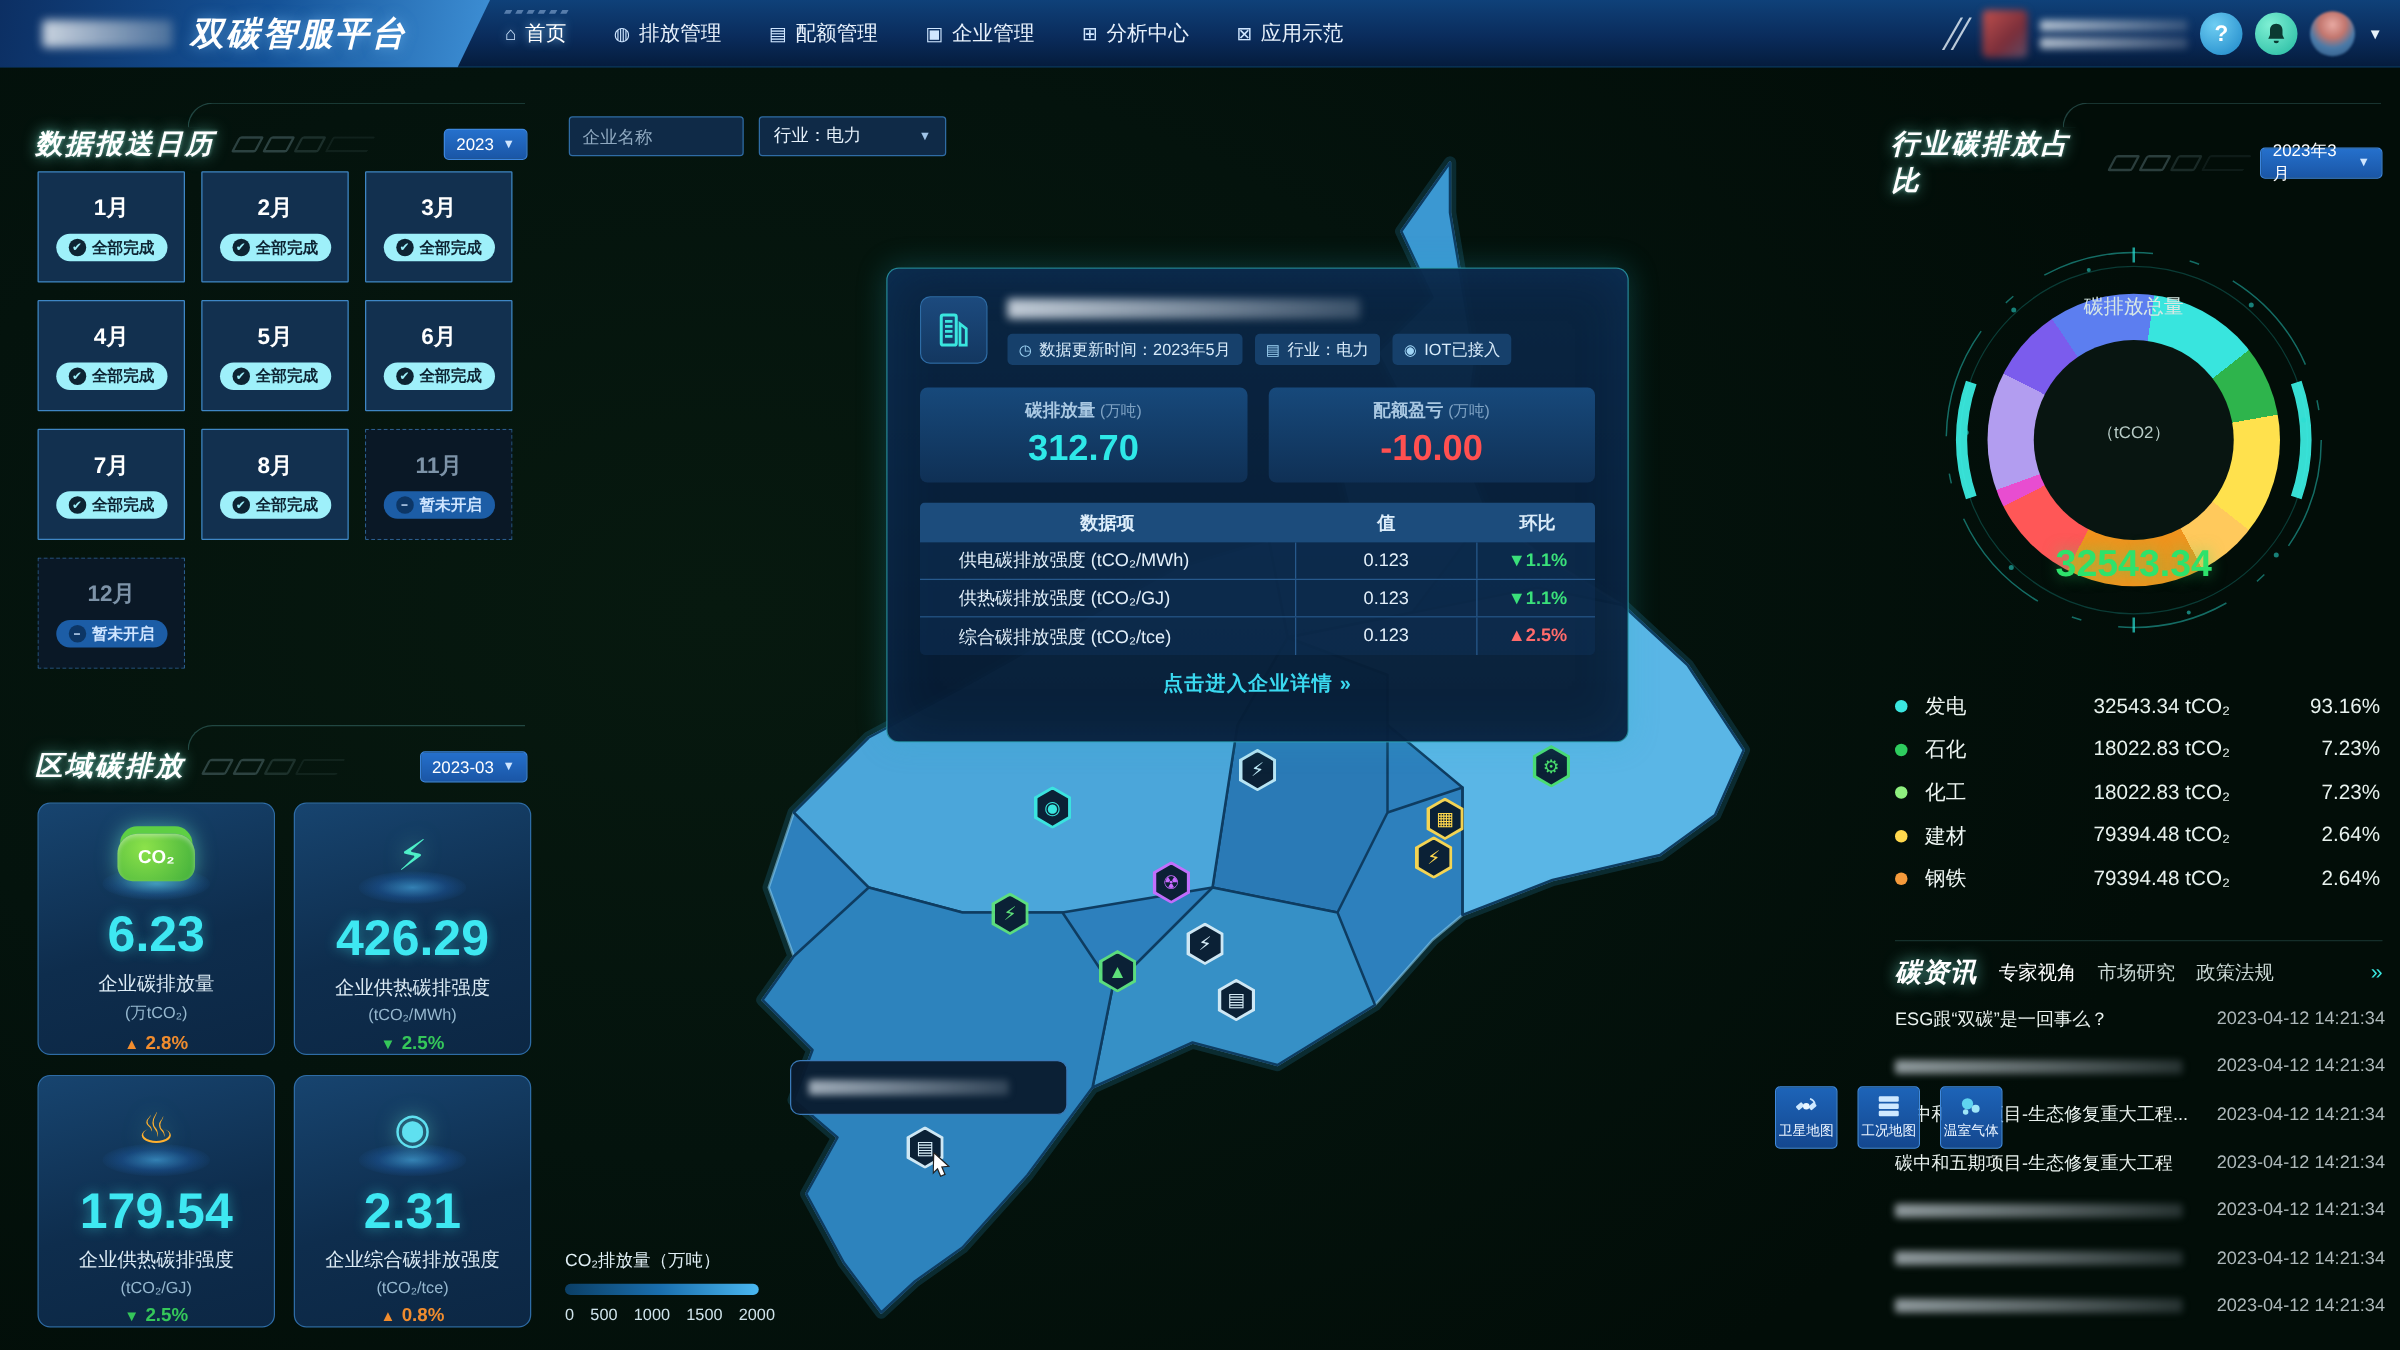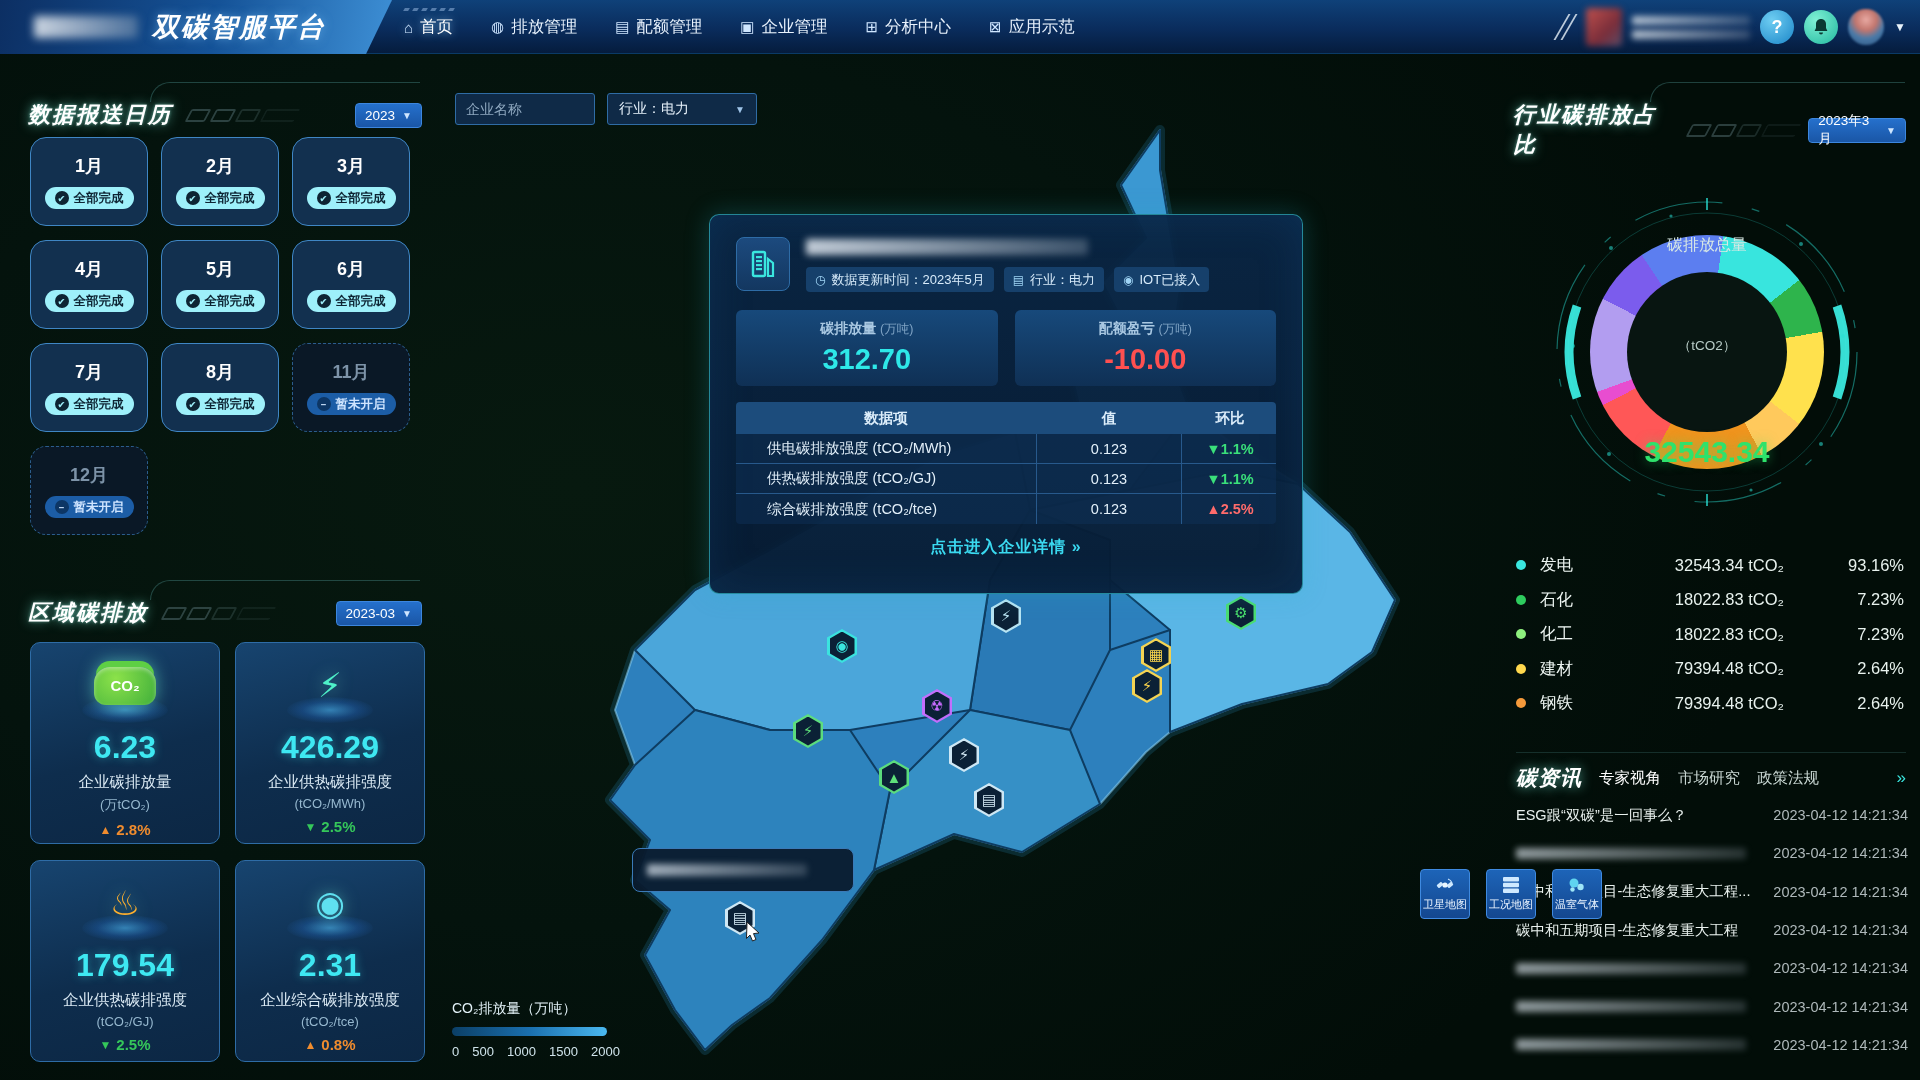--- a/index.html
+++ b/index.html
@@ -46,21 +46,21 @@
   .deco{display:flex;gap:5px;margin-left:6px;}
   .deco i{width:20px;height:13px;border:2px solid rgba(140,175,185,.3);transform:skewX(-28deg);border-radius:2px;}
   .deco i:nth-child(3){opacity:.6}.deco i:nth-child(4){opacity:.3;width:34px;border-right:none;}
   .arcline{position:absolute;height:20px;border-top:1px solid rgba(110,200,200,.28);border-left:1px solid rgba(110,200,200,.28);border-top-left-radius:34px;}
   .drop{height:25px;background:linear-gradient(180deg,#2570cc,#1a56a6);border:1px solid #3c86de;border-radius:4px;
         color:#fff;font-size:13.5px;display:flex;align-items:center;justify-content:center;gap:7px;cursor:pointer;padding:0 9px;}
   .drop .chev{font-size:10px;color:#cfe6ff;}
 
   
   .cal-grid{position:absolute;left:30px;top:137px;width:392px;display:grid;grid-template-columns:repeat(3,118px);gap:14px 13px;}
-  .mcard{height:89px;border-radius:16px;display:flex;flex-direction:column;align-items:center;justify-content:center;gap:9px;cursor:pointer;}
+  .mcard{height:89px;border-radius:1px;display:flex;flex-direction:column;align-items:center;justify-content:center;gap:9px;cursor:pointer;}
   .mcard.done{background:linear-gradient(180deg,#143underline 0,#123253 0,#0f2b49 100%);background:#12304f;border:1px solid #3f86c4;}
   .mcard.overdue{background:#4a0d0d;border:1px solid #8f2222;}
   .mcard.active{background:linear-gradient(180deg,#0d3322,#0a2719);border:1px solid #3ddc8e;box-shadow:0 0 12px rgba(60,220,140,.35);}
   .mcard.pending{background:#0a1826;border:1px dashed #2b5d8c;}
   .mlabel{font-size:18px;font-weight:bold;color:#fff;}
   .pending .mlabel{color:#7d93a8;}
   .mbadge{display:inline-flex;align-items:center;gap:5px;padding:2.5px 10px;border-radius:999px;font-size:12.5px;font-weight:bold;}
   .bico{width:14px;height:14px;border-radius:50%;display:flex;align-items:center;justify-content:center;font-size:9.5px;font-style:normal;}
   .done .mbadge{background:#9ef0fa;color:#0d2433;} .done .bico{background:#0d2433;color:#9ef0fa;}
   .overdue .mbadge{background:#ff7364;color:#38100a;} .overdue .bico{background:#38100a;color:#ff7364;}
@@ -71,21 +71,21 @@
   .reg-grid{position:absolute;left:30px;top:642px;display:grid;grid-template-columns:190px 190px;gap:16px 15px;}
   .rcard{height:202px;border-radius:10px;background:linear-gradient(165deg,#17446f 0%,#0e2d4d 55%,#0c2744 100%);
          border:1px solid #2e6ca6;display:flex;flex-direction:column;align-items:center;padding-top:14px;cursor:pointer;}
   .ricon-zone{position:relative;height:64px;width:100%;display:flex;justify-content:center;}
   .pedestal{position:absolute;bottom:-2px;left:50%;transform:translateX(-50%);width:86px;height:26px;border-radius:50%;
             background:radial-gradient(ellipse at center,rgba(80,190,255,.55) 0%,rgba(40,120,220,.25) 45%,rgba(0,0,0,0) 75%);}
   .ricon{position:relative;z-index:2;font-size:34px;line-height:56px;font-style:normal;filter:drop-shadow(0 0 8px rgba(120,255,220,.5));}
   .ricon.co2{font-size:15px;font-weight:bold;color:#fff;background:radial-gradient(circle at 35% 30%,#8ce24a,#3fae3b);
              border-radius:16px 16px 12px 12px;width:62px;height:38px;line-height:38px;text-align:center;margin-top:10px;
              box-shadow:0 -8px 0 -2px #5ecf44, inset 0 2px 4px rgba(255,255,255,.4);}
-  .rvalue{font-size:32px;font-weight:bold;color:#3ee8f2;margin-top:8px;text-shadow:0 0 10px rgba(62,232,242,.45);}
+  .rvalue{font-size:40px;font-weight:bold;color:#3ee8f2;margin-top:8px;text-shadow:0 0 10px rgba(62,232,242,.45);}
   .rlabel{font-size:15.5px;color:#dcebf5;margin-top:6px;}
   .runit{font-size:13px;color:#96b8cf;margin-top:3px;}
   .rdelta{font-size:15px;font-weight:bold;margin-top:7px;display:flex;align-items:center;gap:5px;}
   .rdelta.up{color:#f08c2e;} .rdelta.down{color:#35c75a;}
   .tri{font-size:12px;font-style:normal;}
 
   
   .map-svg{position:absolute;left:470px;top:110px;z-index:1;}
   .marker{position:absolute;width:30px;height:34px;z-index:5;cursor:pointer;}
   .hex-outer{position:absolute;inset:0;background:currentColor;clip-path:polygon(50% 0,100% 25%,100% 75%,50% 100%,0 75%,0 25%);opacity:.95;}

